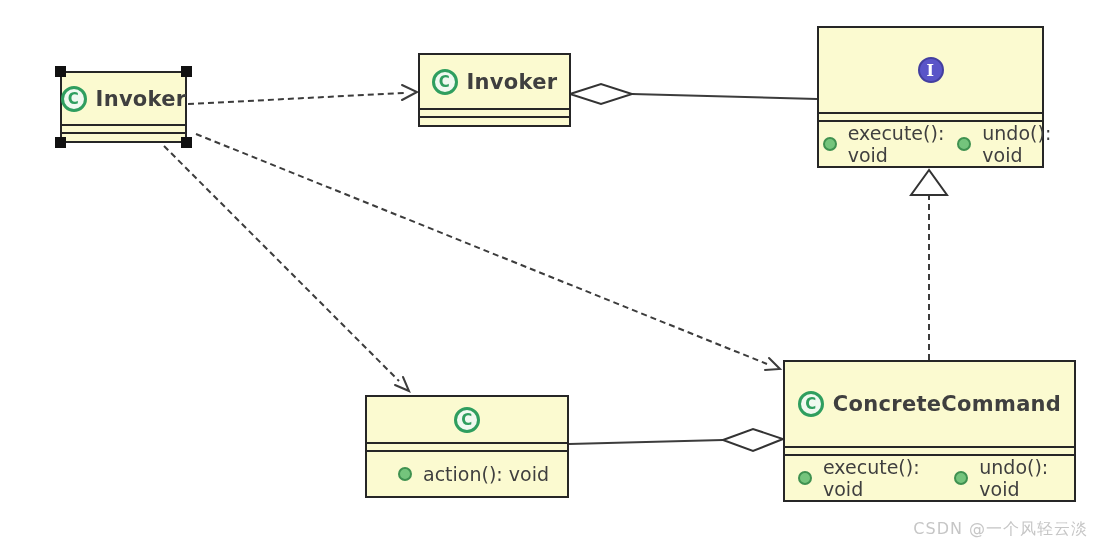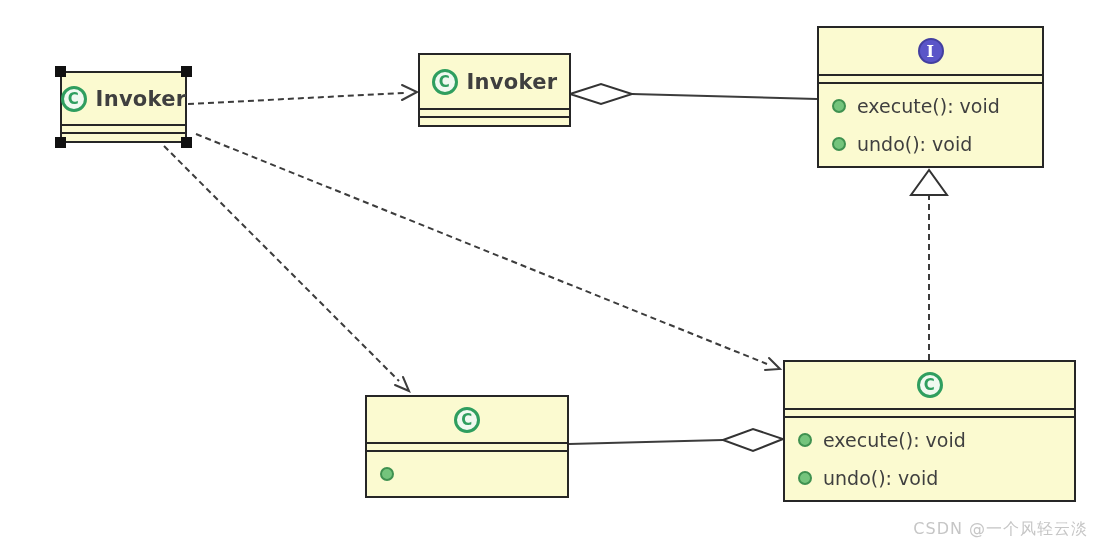--- a/index.html
+++ b/index.html
@@ -17,21 +17,21 @@
     position:absolute; display:flex; flex-direction:column;
     background:#fbfad0; border:2px solid #262626; box-sizing:border-box;
   }
   .title {
     flex:1; display:flex; align-items:center; justify-content:center; gap:9px;
     color:#3f3f3f; font-size:21px; font-weight:600; letter-spacing:0.3px;
   }
   .sep { height:2px; background:#262626; flex:none; }
   .strip  { height:6px; flex:none; }
   .strip2 { height:7px; flex:none; }
-  .methods { display:flex; flex-direction:column; justify-content:center; padding:3px 0; }
+  .methods { display:flex; flex-direction:row; justify-content:center; padding:3px 0; }
   .method {
     display:flex; align-items:center; gap:11px; padding-left:13px;
     font-size:19px; color:#3f3f3f; height:38px;
   }
   .bullet {
     width:14px; height:14px; border-radius:50%; background:#74c47c;
     border:2px solid #3f9150; box-sizing:border-box; flex:none;
   }
   .class-icon {
     width:26px; height:26px; border-radius:50%; background:#f0f9f0;
@@ -130,27 +130,29 @@
   <div class="uml-box" style="left:365px; top:395px; width:204px; height:103px;">
     <div class="title">
       <span class="class-icon">C</span>
     </div>
     <div class="sep"></div>
     <div class="strip"></div>
     <div class="sep"></div>
     <div class="methods">
       <div class="method">
         <span class="bullet"></span>
+        <span>action(): void</span>
       </div>
     </div>
   </div>
 
   <div class="uml-box" style="left:783px; top:360px; width:293px; height:142px;">
     <div class="title">
       <span class="class-icon">C</span>
+      <span>ConcreteCommand</span>
     </div>
     <div class="sep"></div>
     <div class="strip"></div>
     <div class="sep"></div>
     <div class="methods">
       <div class="method">
         <span class="bullet"></span>
         <span>execute(): void</span>
       </div>
       <div class="method">

